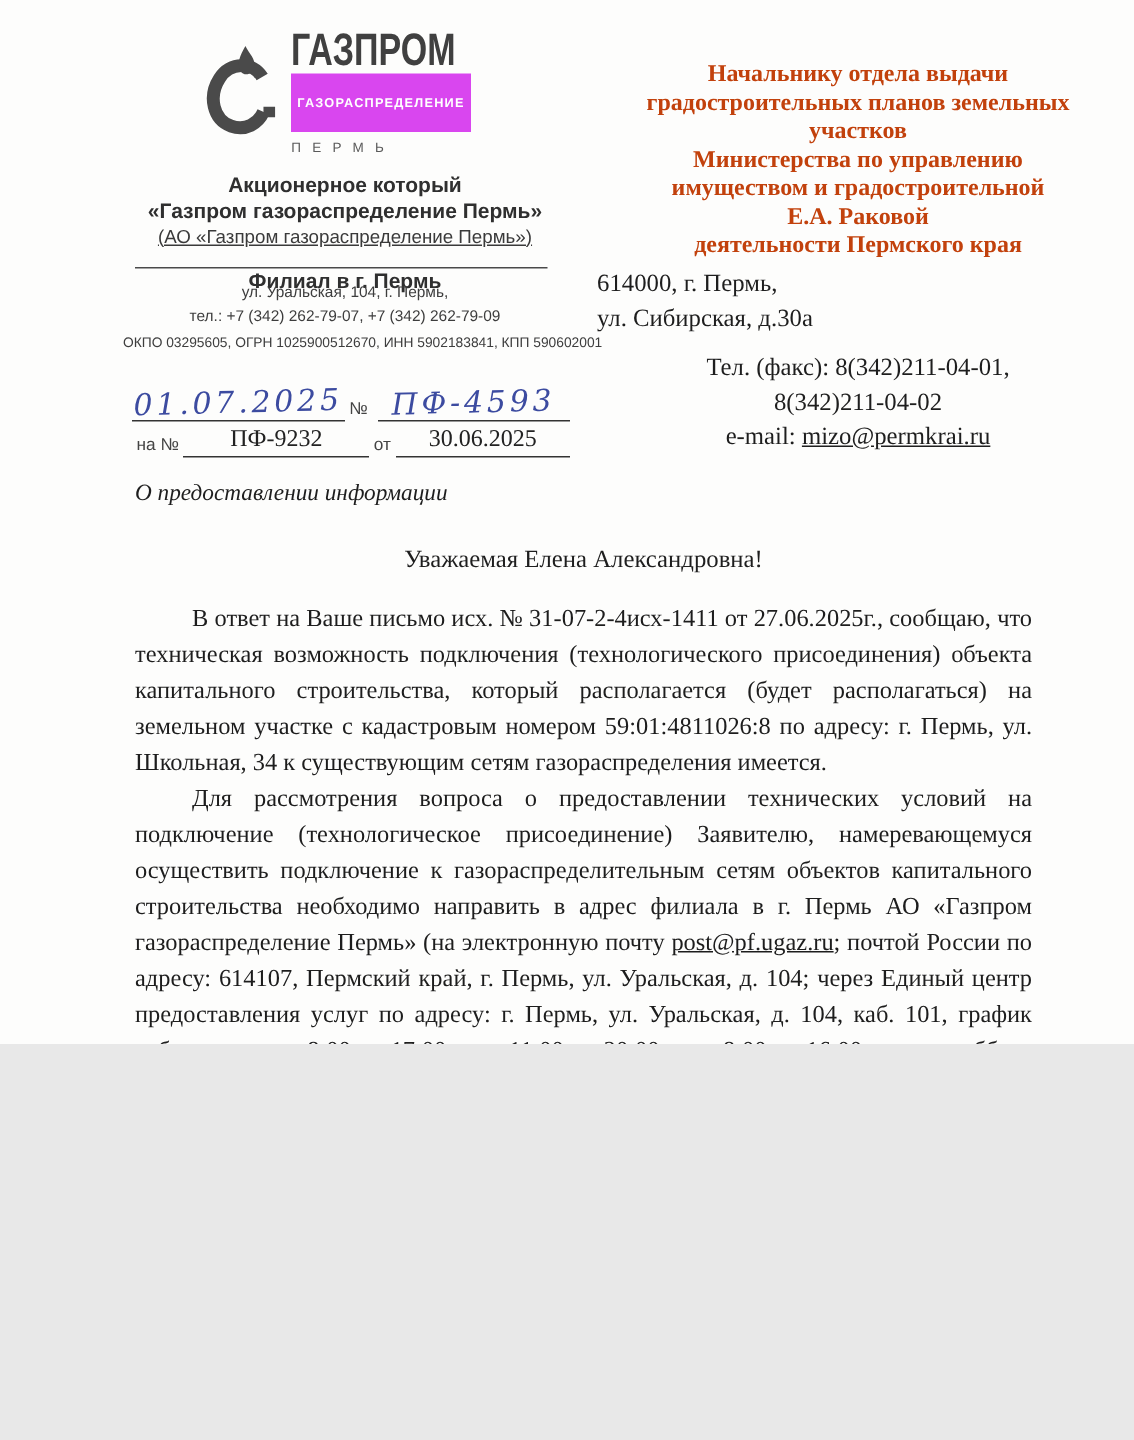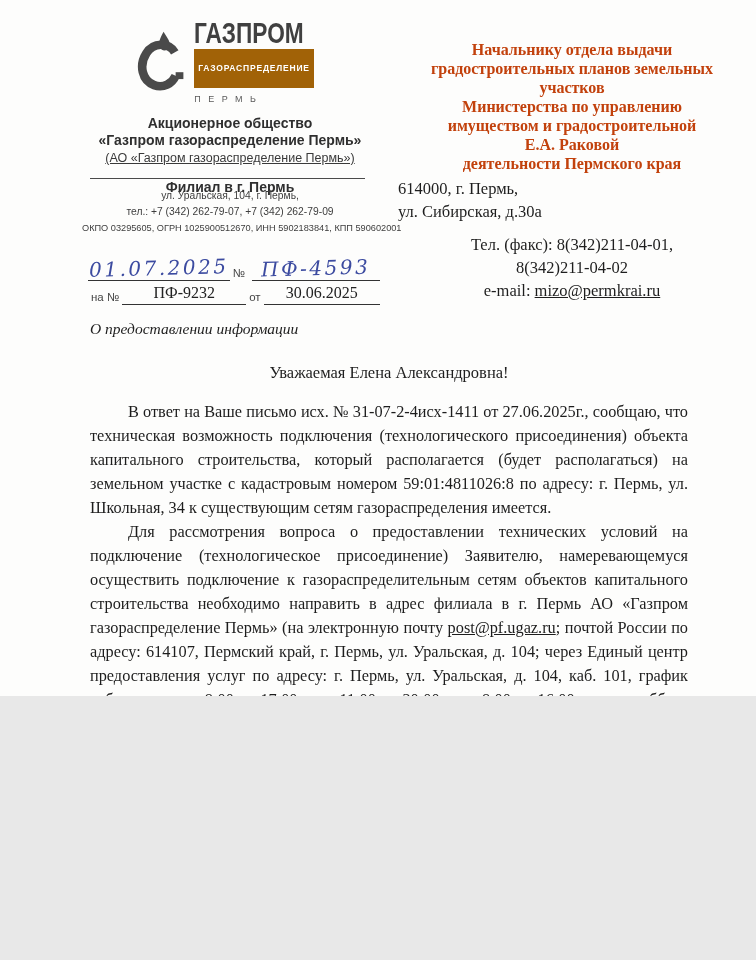--- a/index.html
+++ b/index.html
@@ -13,21 +13,21 @@
   .lh-left{position:absolute;left:88px;top:20px;width:284px;text-align:center;color:#2f2f2f;}
   .logo-row{display:flex;align-items:center;justify-content:center;gap:7px;}
   .logo-mark{flex:0 0 auto;}
   .logo-text{text-align:left;}
   .logo-brand{
     display:inline-block;font-family:"Liberation Sans",sans-serif;font-weight:700;
     font-size:27px;color:#404040;transform:scale(.84,1.12);transform-origin:left center;
     letter-spacing:0;line-height:1;
   }
   .logo-band{
-    display:inline-block;background:#a16207;color:#fff;
+    display:inline-block;background:#d946ef;color:#fff;
     font-family:"Liberation Sans",sans-serif;font-weight:700;font-size:8.5px;
     letter-spacing:.8px;padding:15px 4px;margin-top:2px;line-height:1;
   }
   .logo-city{
     font-family:"Liberation Sans",sans-serif;font-size:9px;color:#5a5a5a;
     letter-spacing:7.5px;margin-top:3px;line-height:1;
   }
   .org1,.org2,.branch{font-family:"Liberation Sans",sans-serif;font-weight:700;font-size:14px;line-height:17px;}
   .org1{margin-top:9px;}
   .org3{font-family:"Liberation Sans",sans-serif;font-size:12.5px;line-height:16px;margin-top:1px;color:#3a3a3a;text-decoration:underline;}
@@ -94,21 +94,21 @@
           <path d="M47,53 L56,53" stroke="#4a4a4a" stroke-width="8"></path>
           <path d="M33,2 C36,8 41,12 40,18 C39,24 32,26 29,21 C26,16 29,9 33,2 Z" fill="#4a4a4a"></path>
         </svg>
       </span>
       <span class="logo-text">
         <span class="logo-brand">ГАЗПРОМ</span><br>
         <span class="logo-band">ГАЗОРАСПРЕДЕЛЕНИЕ</span><br>
         <span class="logo-city">ПЕРМЬ</span>
       </span>
     </div>
-    <div class="org1">Акционерное общество</div>
+    <div class="org1">Акционерное который</div>
     <div class="org2">«Газпром газораспределение Пермь»</div>
     <div class="org3">(АО «Газпром газораспределение Пермь»)</div>
     <div class="branch">Филиал в г. Пермь</div>
   </div>
 
   <div class="lh-rule"></div>
 
   <div class="addr-block">
     <div>ул. Уральская, 104, г. Пермь,</div>
     <div>тел.: +7 (342) 262-79-07, +7 (342) 262-79-09</div>

